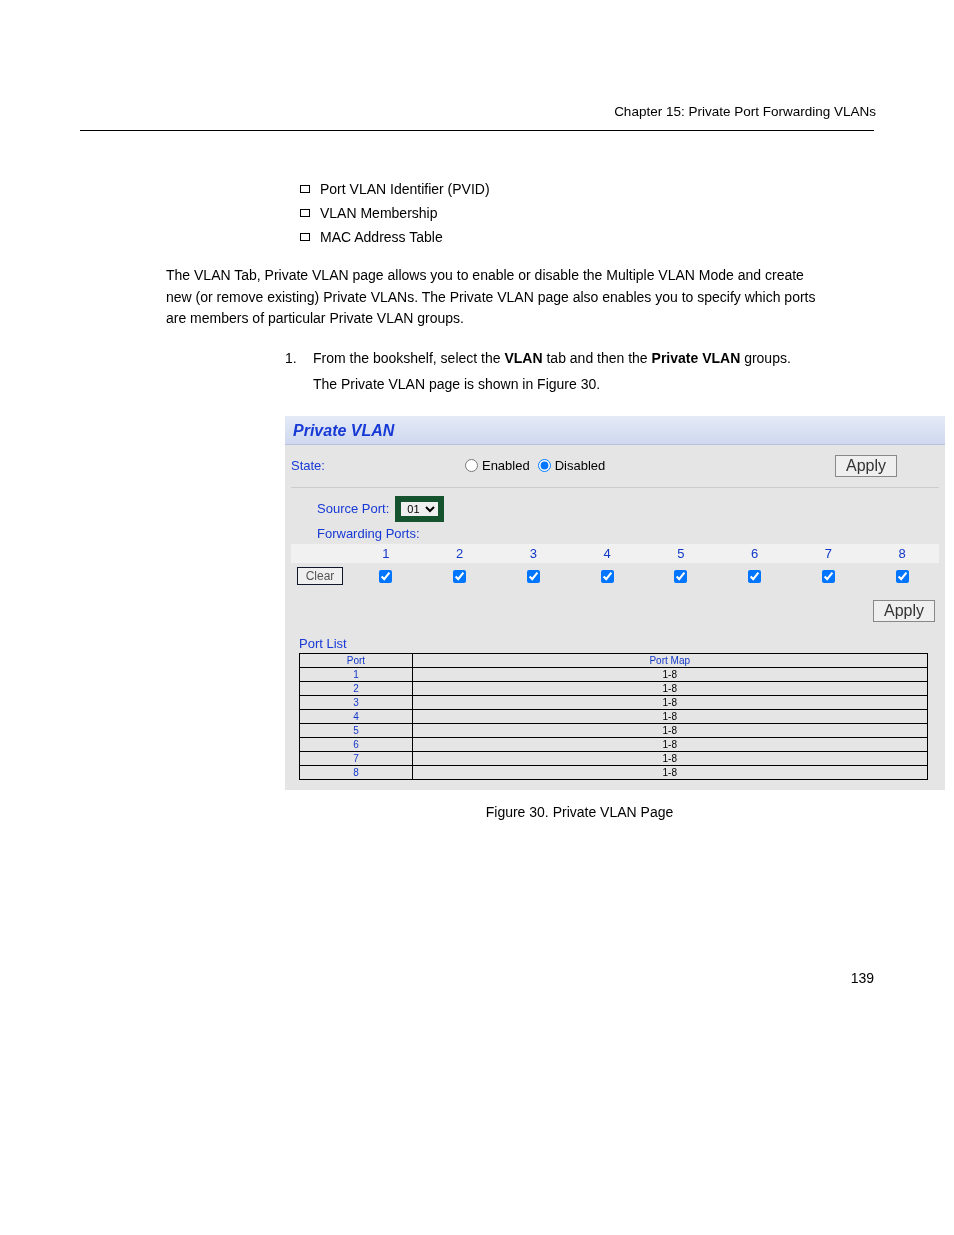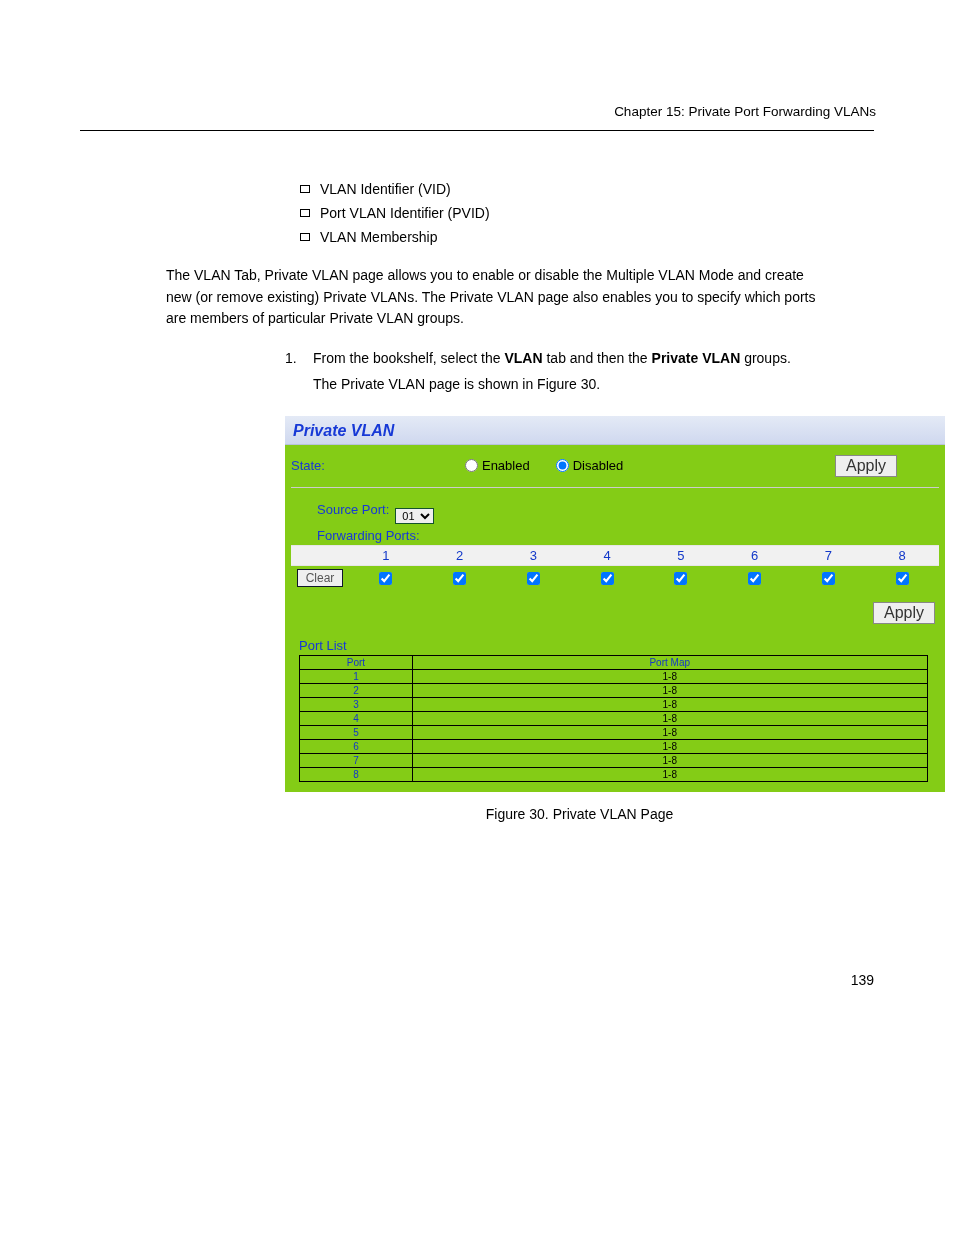--- a/index.html
+++ b/index.html
@@ -62,51 +62,50 @@
     border-bottom: 1px solid #b8c2dc;
   }
   .titlebar-text {
     color: #1739d6;
     font-weight: bold;
     font-style: italic;
     font-size: 16px;
   }
   .section {
     padding: 10px 6px;
-    background: #84cc16;
+    background: #e5e5e5;
   }
   .state-row {
     display: flex;
     align-items: center;
     border-bottom: 1px solid #ccc;
     padding-bottom: 10px;
     margin-bottom: 6px;
     gap: 30px;
   }
   .label-blue { color: #1739d6; }
-  .radio-group { display: flex; gap: 26px; align-items: center; margin-left: 110px; }
+  .radio-group { display: flex; gap: 8px; align-items: center; margin-left: 110px; }
   .radio-item { display: flex; align-items: center; gap: 4px; }
   .apply-btn {
     font-family: inherit;
     font-size: 16px;
     padding: 1px 10px;
     background: #efefef;
     border: 1px solid #888;
     color: #333;
     cursor: pointer;
   }
   .apply-right { margin-left: auto; margin-right: 42px; }
   .src-row { margin: 8px 0 4px 26px; display: flex; align-items: center; gap: 6px; }
   .fwd-label { margin: 4px 0 2px 26px; }
   .select-sm {
     font-size: 11px;
     background: #efefef;
-    border: 1px solid #14532d;
+    border: 6px solid #14532d;
     padding: 0 2px;
-    margin-top: 12px;
   }
   .port-grid {
     margin-left: 0;
     width: 100%;
   }
   .port-grid-row {
     display: grid;
     grid-template-columns: 58px repeat(8, 1fr);
     text-align: center;
     align-items: center;
@@ -170,29 +169,29 @@
 <div class="container-rel">
   <div class="header-small">Chapter 15: Private Port Forwarding VLANs</div>
 </div>
 
 <div class="page">
   <div class="hr-top"></div>
 
   <div class="indent">
     <div class="bullet-row">
       <span class="bullet-square"></span>
-      <span>VLAN Identifier (VID)</span>
-    </div>
-    <div class="bullet-row">
-      <span class="bullet-square"></span>
       <span>Port VLAN Identifier (PVID)</span>
     </div>
     <div class="bullet-row">
       <span class="bullet-square"></span>
       <span>VLAN Membership</span>
+    </div>
+    <div class="bullet-row">
+      <span class="bullet-square"></span>
+      <span>MAC Address Table</span>
     </div>
   </div>
 
   <p class="body-text">The VLAN Tab, Private VLAN page allows you to enable or disable the Multiple VLAN Mode and create new (or remove existing) Private VLANs. The Private VLAN page also enables you to specify which ports are members of particular Private VLAN groups.</p>
 
   <div class="step-row">
     <span class="step-num">1.</span>
     <span>
       <span>From the bookshelf, select the </span><span class="bold">VLAN</span><span> tab and then the </span><span class="bold">Private VLAN</span><span> groups.</span>
     </span>

